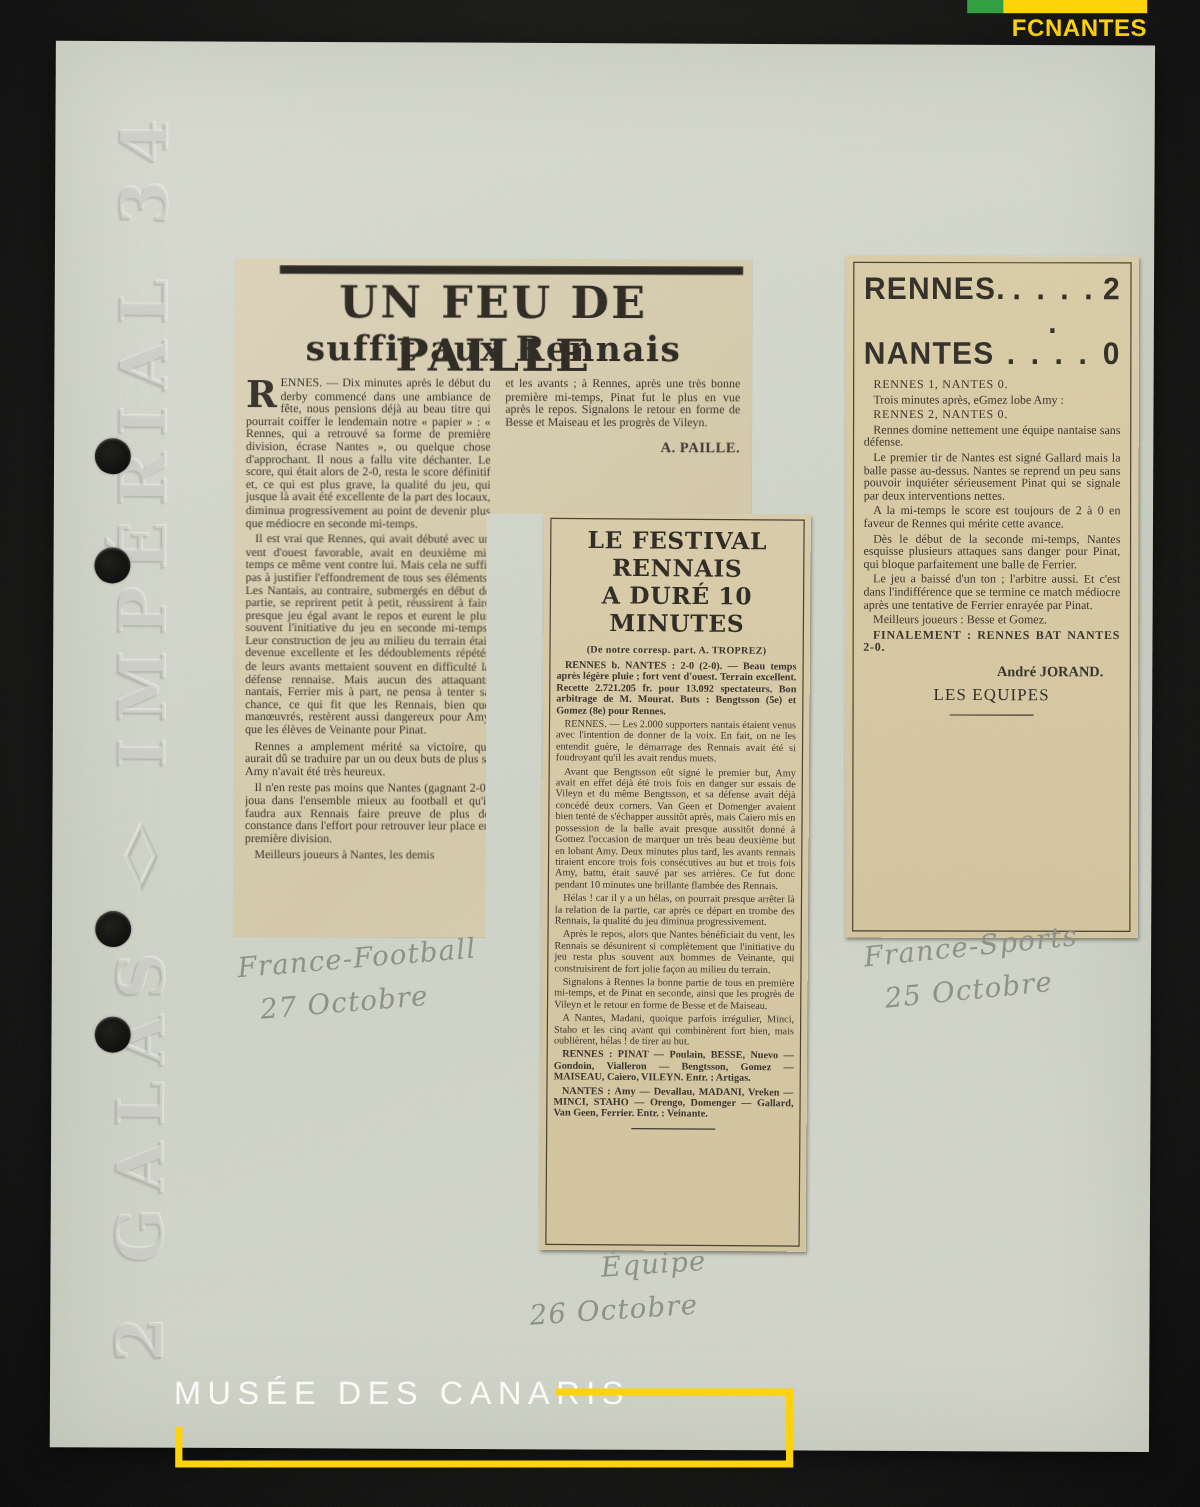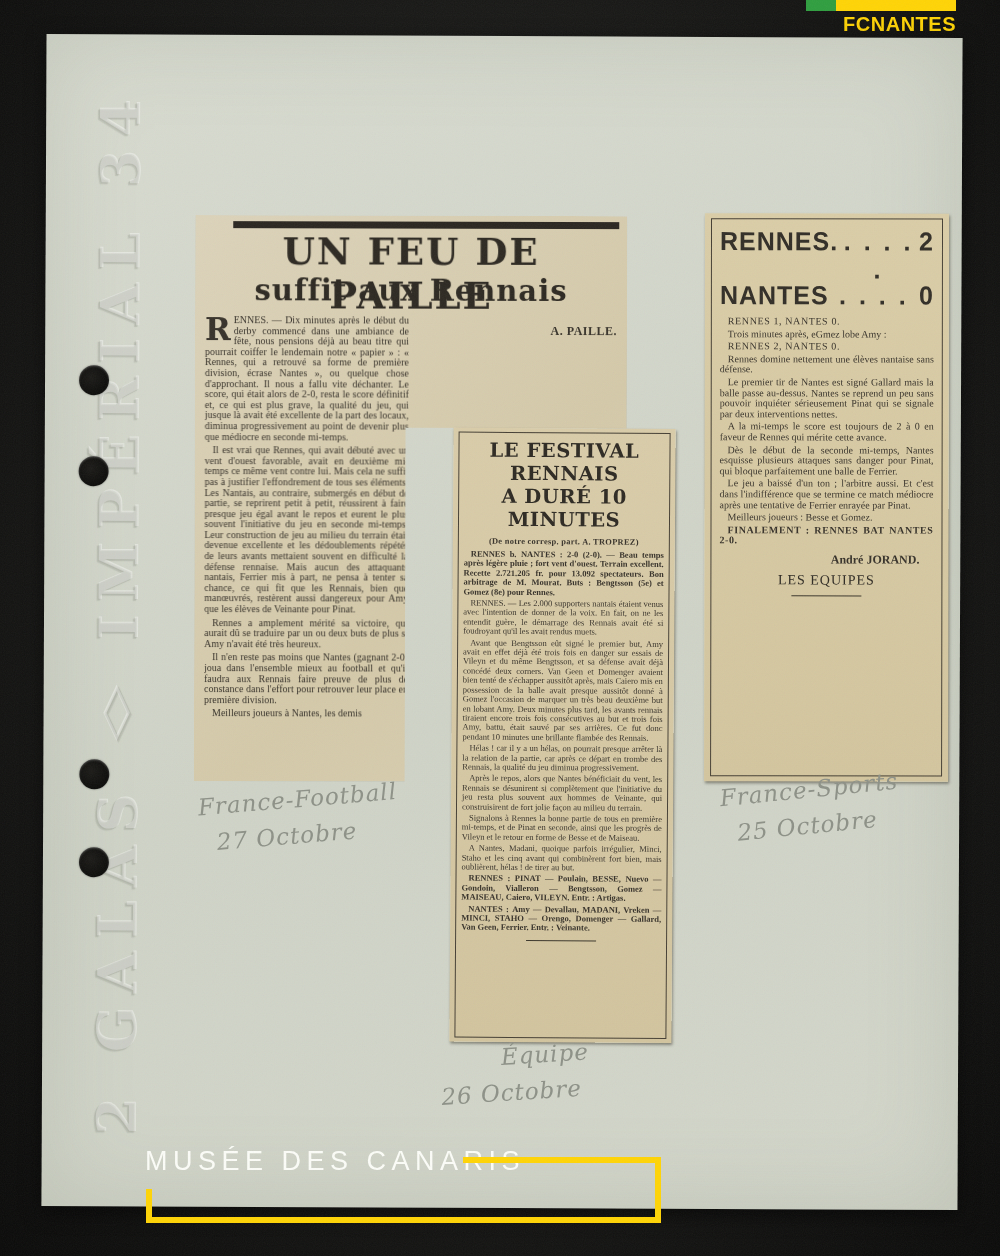--- a/index.html
+++ b/index.html
@@ -149,20 +149,23 @@
       <h1 class="c1-h1">UN FEU DE PAILLE</h1>
       <h2 class="c1-h2">suffit aux Rennais</h2>
       <div class="c1-col c1-colL">
           <p class="noind"><span class="dropcap">R</span>ENNES. — Dix minutes après le début du derby commencé dans une ambiance de fête, nous pensions déjà au beau titre qui pourrait coiffer le lendemain notre « papier » : « Rennes, qui a retrouvé sa forme de première division, écrase Nantes », ou quelque chose d'approchant. Il nous a fallu vite déchanter. Le score, qui était alors de 2-0, resta le score définitif et, ce qui est plus grave, la qualité du jeu, qui jusque là avait été excellente de la part des locaux, diminua progressivement au point de devenir plus que médiocre en seconde mi-temps.</p>
           <p>Il est vrai que Rennes, qui avait débuté avec un vent d'ouest favorable, avait en deuxième mi-temps ce même vent contre lui. Mais cela ne suffit pas à justifier l'effondrement de tous ses éléments. Les Nantais, au contraire, submergés en début de partie, se reprirent petit à petit, réussirent à faire presque jeu égal avant le repos et eurent le plus souvent l'initiative du jeu en seconde mi-temps. Leur construction de jeu au milieu du terrain était devenue excellente et les dédoublements répétés de leurs avants mettaient souvent en difficulté la défense rennaise. Mais aucun des attaquants nantais, Ferrier mis à part, ne pensa à tenter sa chance, ce qui fit que les Rennais, bien que manœuvrés, restèrent aussi dangereux pour Amy que les élèves de Veinante pour Pinat.</p>
           <p>Rennes a amplement mérité sa victoire, qui aurait dû se traduire par un ou deux buts de plus si Amy n'avait été très heureux.</p>
           <p>Il n'en reste pas moins que Nantes (gagnant 2-0) joua dans l'ensemble mieux au football et qu'il faudra aux Rennais faire preuve de plus de constance dans l'effort pour retrouver leur place en première division.</p>
           <p>Meilleurs joueurs à Nantes, les demis</p>
         </div>
       <div class="c1-col c1-colR">
+        <div>
+            <p class="noind">et les avants ; à Rennes, après une très bonne première mi-temps, Pinat fut le plus en vue après le repos. Signalons le retour en forme de Besse et Maiseau et les progrès de Vileyn.</p>
+          </div>
         <div class="c1-byline">A. PAILLE.</div>
       </div>
     </article>
 
     <article class="clip clip2">
       <div class="c2-inner">
         <h3 class="c2-h">LE FESTIVAL RENNAIS</h3>
         <h3 class="c2-h">A DURÉ 10 MINUTES</h3>
         <div class="c2-corresp">(De notre corresp. part. A. TROPREZ)</div>
         <div class="c2-body">
@@ -189,21 +192,21 @@
         </div>
         <div class="scoreline">
           <span>NANTES</span>
           <span class="sdots">. . . .</span>
           <span>0</span>
         </div>
         <div class="c3-body">
             <p class="sp">RENNES 1, NANTES 0.</p>
             <p>Trois minutes après, eGmez lobe Amy :</p>
             <p class="sp">RENNES 2, NANTES 0.</p>
-            <p>Rennes domine nettement une élèves nantaise sans défense.</p>
+            <p>Rennes domine nettement une équipe nantaise sans défense.</p>
             <p>Le premier tir de Nantes est signé Gallard mais la balle passe au-dessus. Nantes se reprend un peu sans pouvoir inquiéter sérieusement Pinat qui se signale par deux interventions nettes.</p>
             <p>A la mi-temps le score est toujours de 2 à 0 en faveur de Rennes qui mérite cette avance.</p>
             <p>Dès le début de la seconde mi-temps, Nantes esquisse plusieurs attaques sans danger pour Pinat, qui bloque parfaitement une balle de Ferrier.</p>
             <p>Le jeu a baissé d'un ton ; l'arbitre aussi. Et c'est dans l'indifférence que se termine ce match médiocre après une tentative de Ferrier enrayée par Pinat.</p>
             <p>Meilleurs joueurs : Besse et Gomez.</p>
             <p class="b sp">FINALEMENT : RENNES BAT NANTES 2-0.</p>
           </div>
         <div class="c3-byline">André JORAND.</div>
         <div class="c3-equipes">LES EQUIPES</div>
         <div class="endrule"></div>

